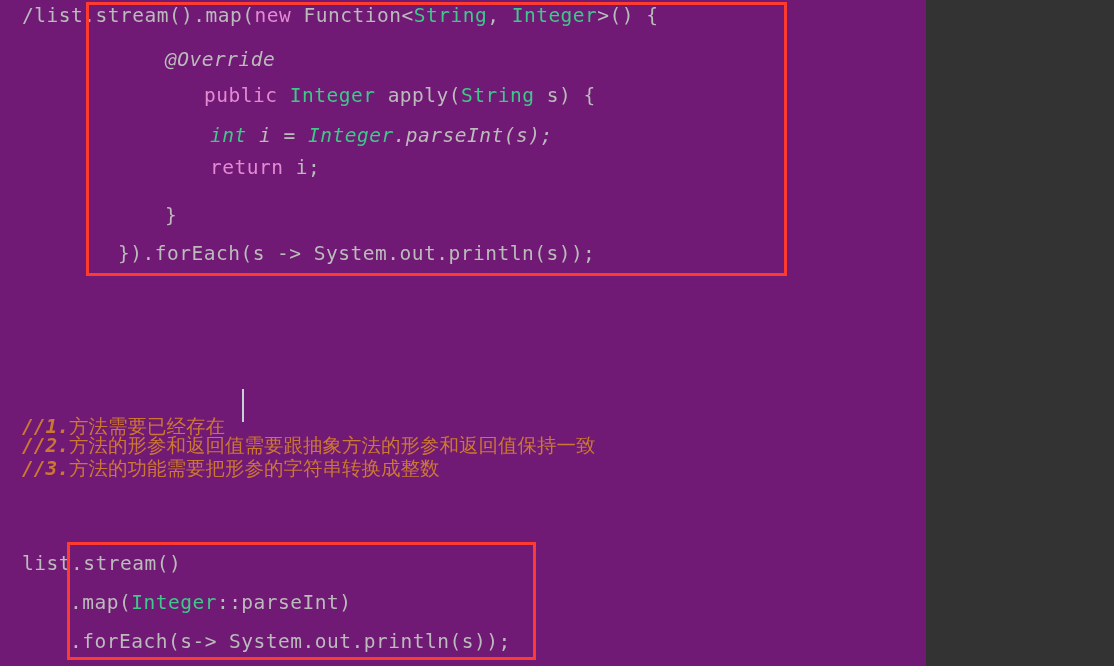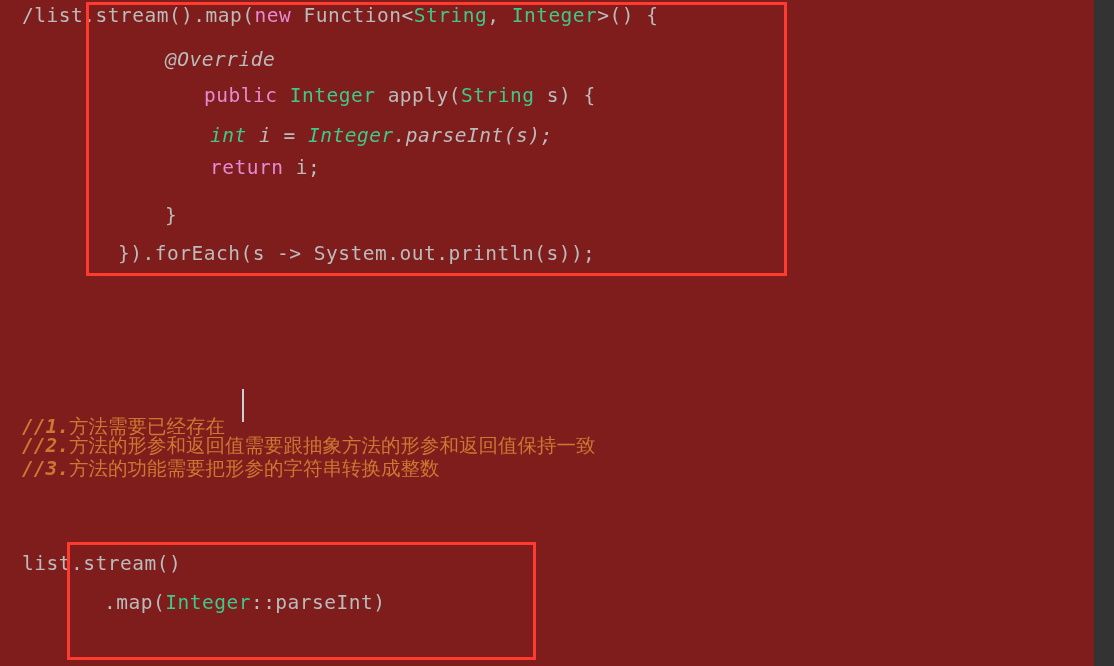--- a/index.html
+++ b/index.html
@@ -9,23 +9,23 @@
   }
   body {
     width: 1114px;
     height: 666px;
     overflow: hidden;
     font-family: "DejaVu Sans Mono", "Liberation Mono", monospace;
   }
 
   #editor {
     position: relative;
-    width: 1094px;
+    width: 926px;
     height: 666px;
-    background: #7f1d1d;
+    background: #701a75;
   }
 
   
   .code-line {
     position: absolute;
     left: 0;
     height: 40px;
     line-height: 40px;
     white-space: pre;
     font-size: 19.5px;
@@ -96,18 +96,19 @@
 
   <div class="comment-line" style="top:407px;"><span class="slashes">//</span><span class="slashes">1.</span><span>方法需要已经存在</span></div>
   <div class="caret" style="left:242px; top:389px; height:33px;"></div>
 
   <div class="comment-line" style="top:426px;"><span class="slashes">//</span><span class="slashes">2.</span><span>方法的形参和返回值需要跟抽象方法的形参和返回值保持一致</span></div>
 
   <div class="comment-line" style="top:449px;"><span class="slashes">//</span><span class="slashes">3.</span><span>方法的功能需要把形参的字符串转换成整数</span></div>
 
   <div class="code-line" style="top:544px; left:22px;"><span class="tok-plain">list</span><span class="tok-plain">.stream()</span></div>
 
-  <div class="code-line" style="top:583px; left:70px;padding-left:34px;"><span class="tok-plain">.map(</span><span class="tok-type">Integer</span><span class="tok-plain">::parseInt)</span></div>
+  <div class="code-line" style="top:583px; left:70px;"><span class="tok-plain">.map(</span><span class="tok-type">Integer</span><span class="tok-plain">::parseInt)</span></div>
 
+  <div class="code-line" style="top:622px; left:70px;"><span class="tok-plain">.forEach(s-&gt; System.out.println(s));</span></div>
 
   <div class="hl-box" style="left:67px; top:542px; width:469px; height:118px;"></div>
 
 </div>
 
 </body></html>

